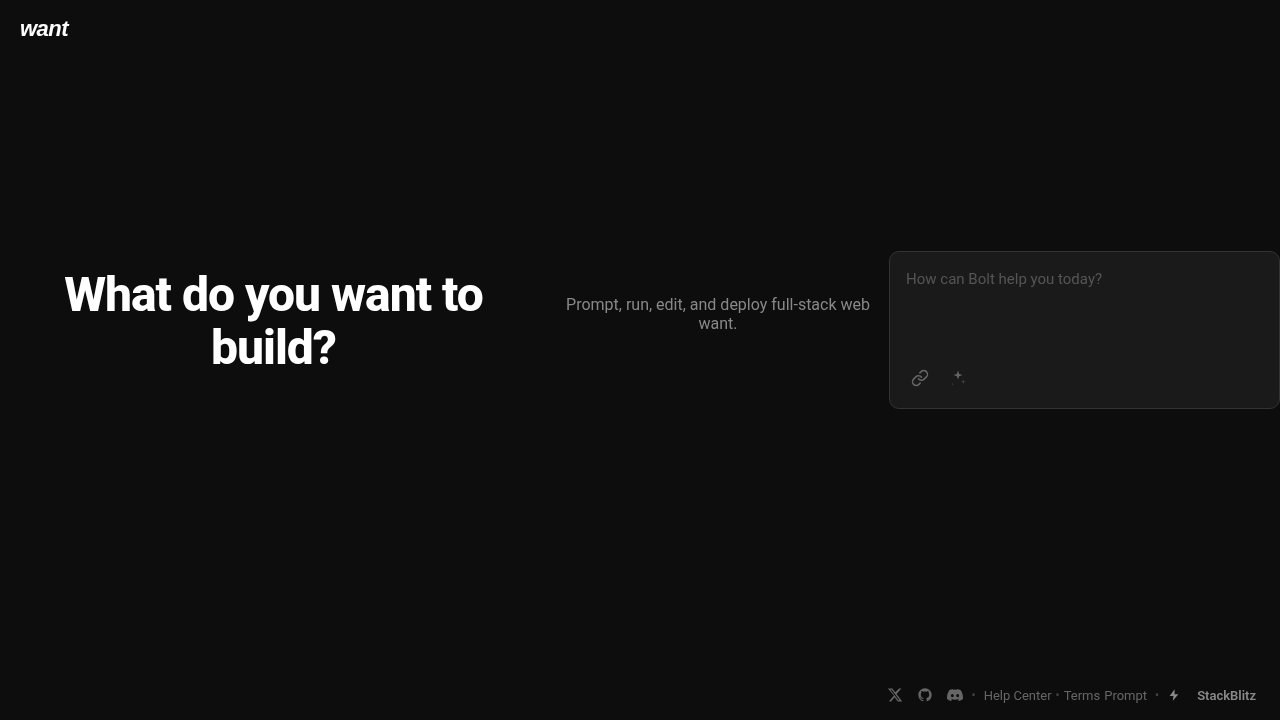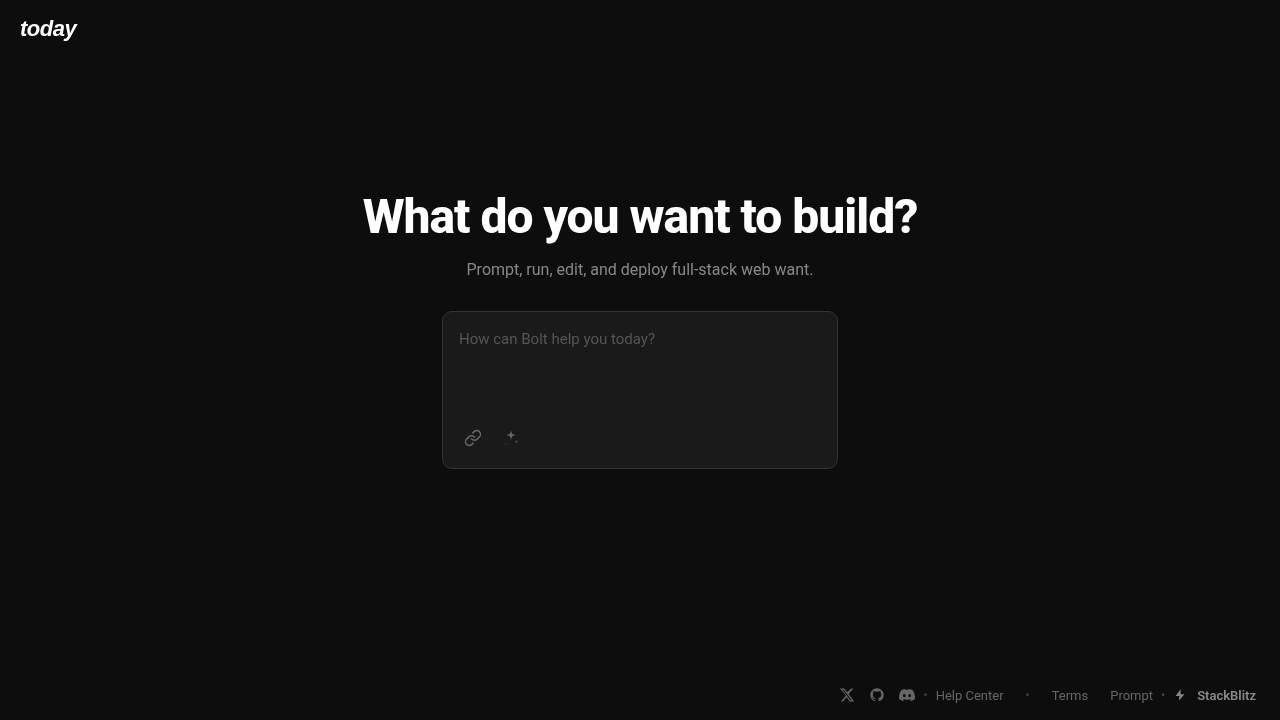--- a/index.html
+++ b/index.html
@@ -34,21 +34,21 @@
       font-weight: 900;
       color: #ffffff;
       letter-spacing: -0.5px;
       font-style: italic;
       font-family: 'Arial Black', sans-serif;
     }
 
     
     .main-content {
       display: flex;
-      flex-direction: column;
+      flex-direction: row;
       align-items: center;
       justify-content: center;
       height: 100%;
       padding-bottom: 60px;
     }
 
     .headline {
       font-size: 48px;
       font-weight: 800;
       color: #ffffff;
@@ -147,55 +147,55 @@
       width: 18px;
       height: 18px;
       display: flex;
       align-items: center;
       justify-content: center;
     }
 
     .footer-links {
       display: flex;
       align-items: center;
-      gap: 22px;
+      gap: 4px;
     }
 
     .footer-link {
       color: #666666;
       font-size: 13px;
       cursor: pointer;
       text-decoration: none;
     }
 
     .footer-dot {
       color: #444444;
       font-size: 12px;
     }
 
     .footer-brand {
       display: flex;
       align-items: center;
-      gap: 10px;
+      gap: 16px;
       color: #888888;
       font-size: 13px;
       font-weight: 600;
     }
 
     .footer-brand-icon {
       color: #888888;
       display: flex;
       align-items: center;
     }
   </style>
 </head>
 <body>
 
 <header class="header">
-  <div class="logo">today</div>
+  <div class="logo">want</div>
 </header>
 
 <main class="main-content">
   <h1 class="headline">What do you want to build?</h1>
   <p class="subtitle">Prompt, run, edit, and deploy full-stack web want.</p>
 
   <div class="input-container">
     <textarea class="input-textarea" placeholder="How can Bolt help you today?" style=""></textarea>
     <div class="input-toolbar">
       <div class="toolbar-icon">

